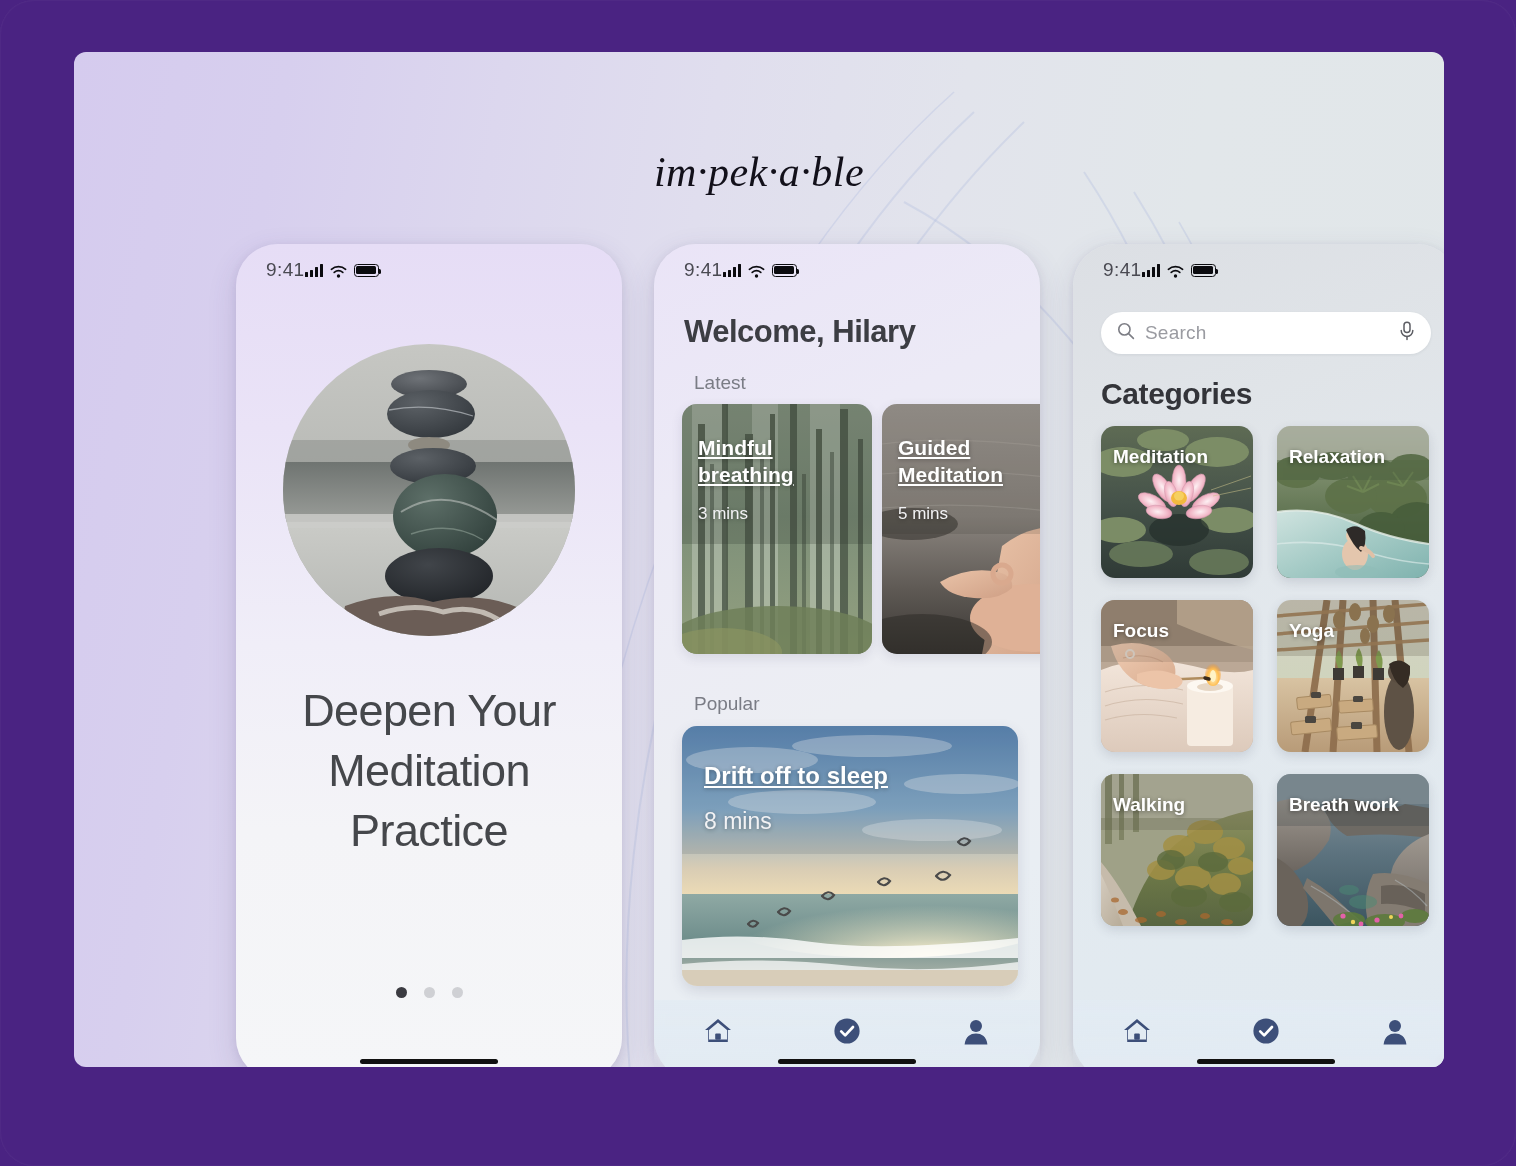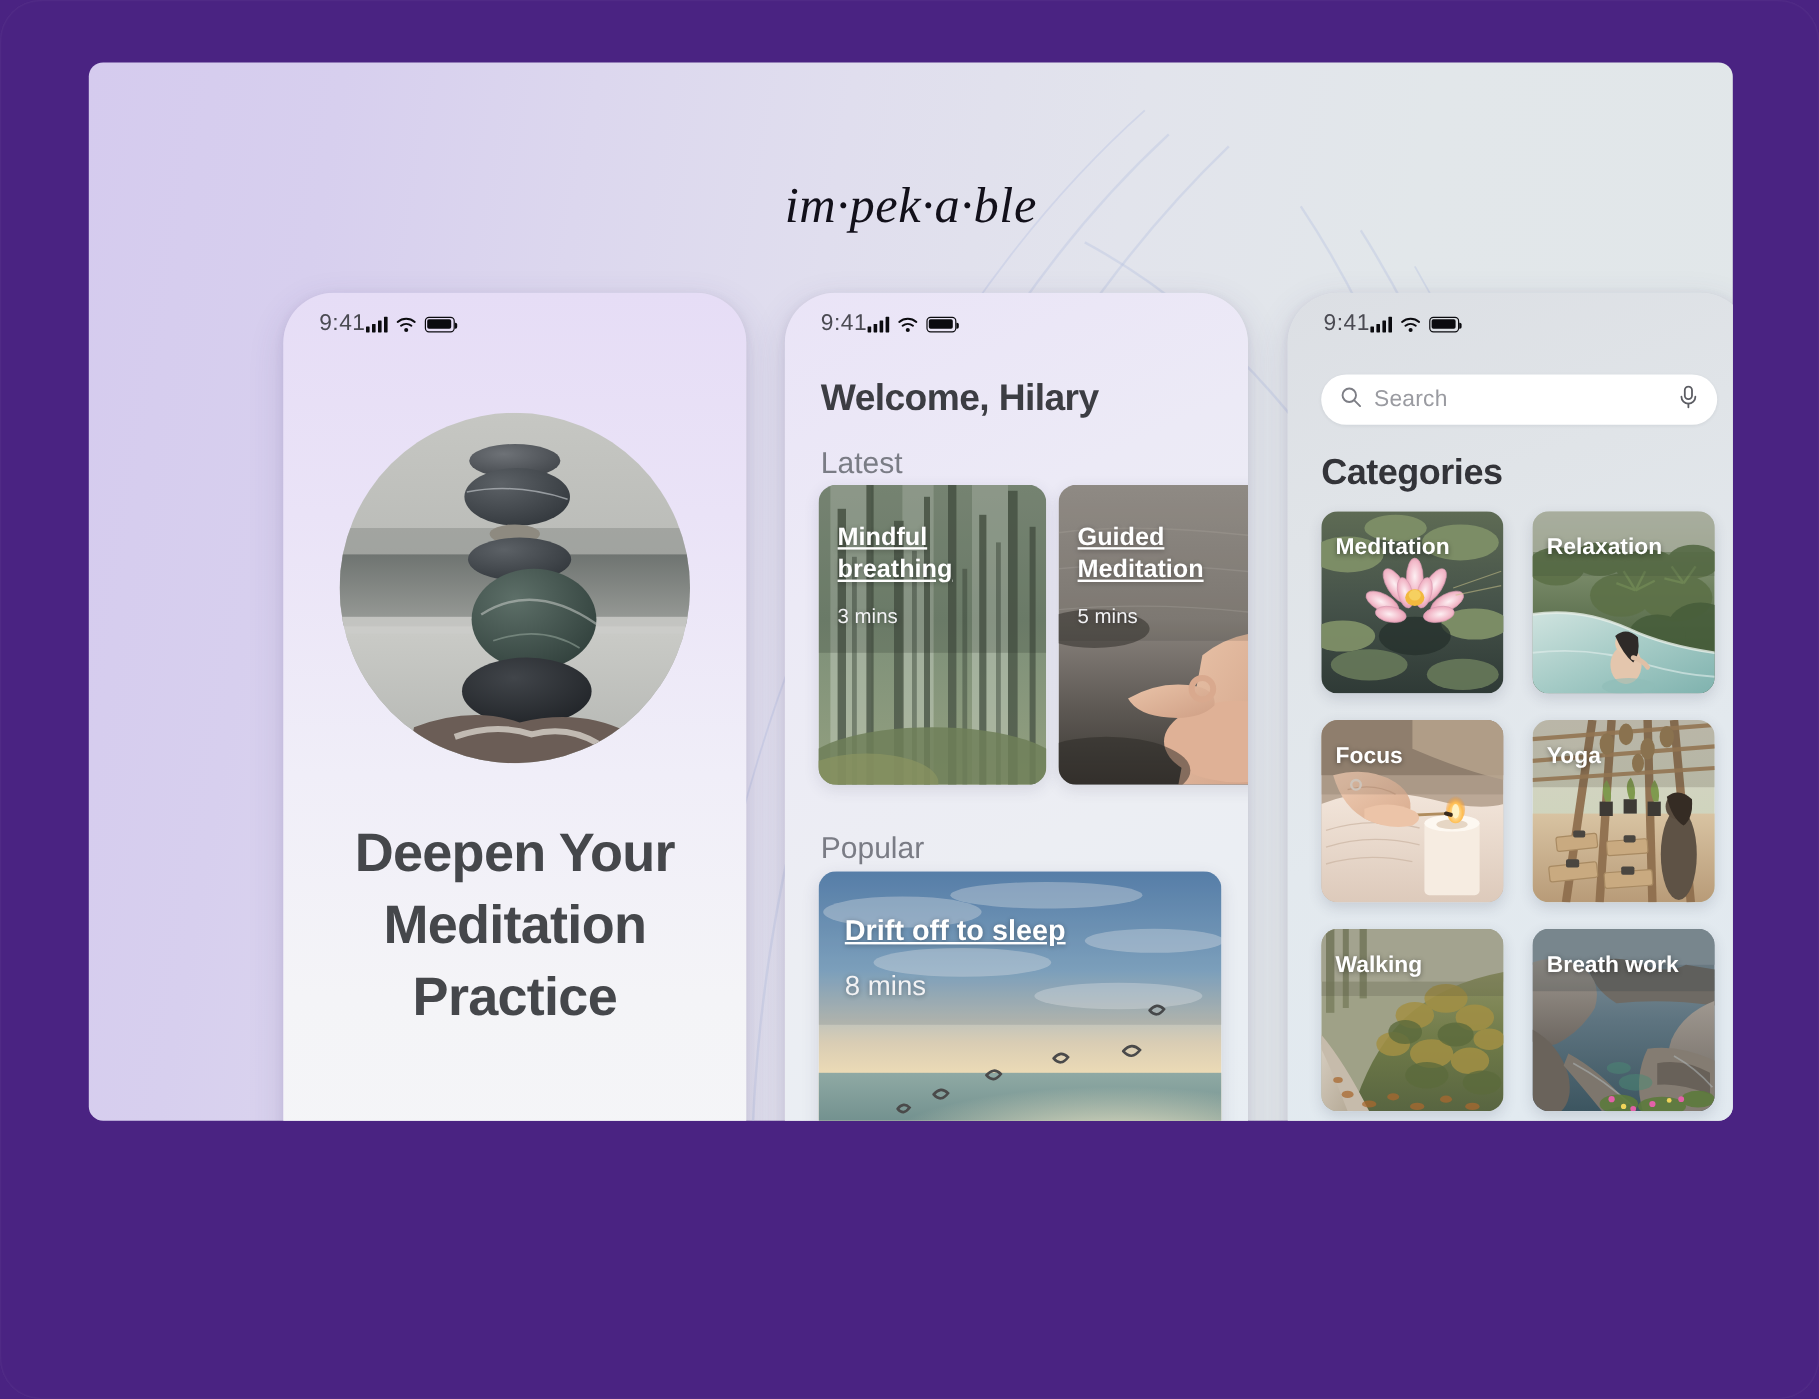--- a/index.html
+++ b/index.html
@@ -30,21 +30,21 @@
     position:absolute; inset:0;
     border-radius:34px;
     box-shadow: inset 0 0 2px rgba(255,255,255,.12);
     pointer-events:none;
   }
 
   
   .canvas {
     position: absolute;
     left: 74px; top: 52px;
-    width: 1370px; height: 882px;
+    width: 1370px; height: 1015px;
     border-radius: 12px;
     overflow: hidden;
     background: linear-gradient(100deg,
         #d5cbee 0%,
         #d7cfee 14%,
         #dcd7ee 28%,
         #e0deee 42%,
         #e2e4ec 58%,
         #e2e7ea 74%,
         #e1e7e9 100%);
@@ -134,39 +134,39 @@
   .hero-circle {
     position:absolute; top:100px; left:50%; transform:translateX(-50%);
     width:292px; height:292px; border-radius:50%;
     overflow:hidden;
   }
   .hero-photo { position:absolute; inset:0; }
 
   .hero-title {
     position:absolute; top:437px; left:28px; right:28px;
     text-align:center;
-    font-size:45px; line-height:1.33; font-weight:bold;
+    font-size:45px; line-height:1.33; font-weight:normal;
     color:#45474b; letter-spacing:-.6px;
   }
 
   .dots {
     position:absolute; bottom:82px; left:0; right:0;
     display:flex; justify-content:center; gap:17px;
   }
   .dots b { width:11px; height:11px; border-radius:50%; background:#cfd0d4; display:block; }
   .dots b.on { background:#3b3b41; }
 
   
   .s2-welcome {
     position:absolute; top:70px; left:30px;
     font-size:31px; font-weight:bold; color:#3c3d43; letter-spacing:-.5px;
   }
   .s2-label {
-    position:absolute; left:30px;
-    font-size:25px; color:#7a7c85;
+    position:absolute; left:40px;
+    font-size:19px; color:#7a7c85;
   }
   .s2-label.latest { top:128px; }
   .s2-label.popular { top:449px; }
 
   .latest-row { position:absolute; top:160px; left:28px; right:0; height:250px; }
   .latest-card {
     position:absolute; top:0;
     width:190px; height:250px;
     border-radius:15px; overflow:hidden;
     box-shadow: 0 4px 12px rgba(60,60,90,.12);

